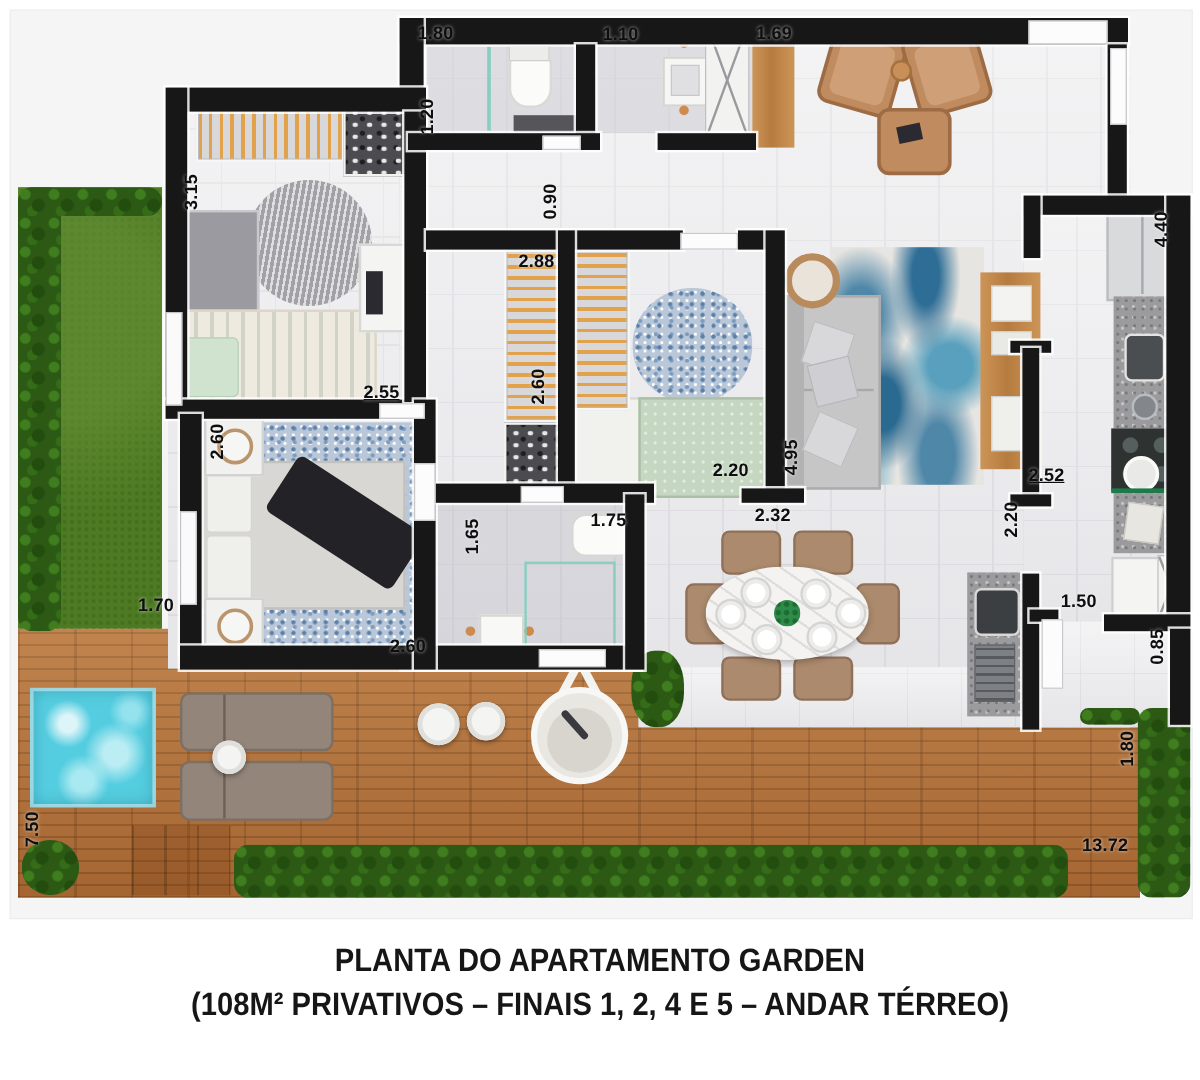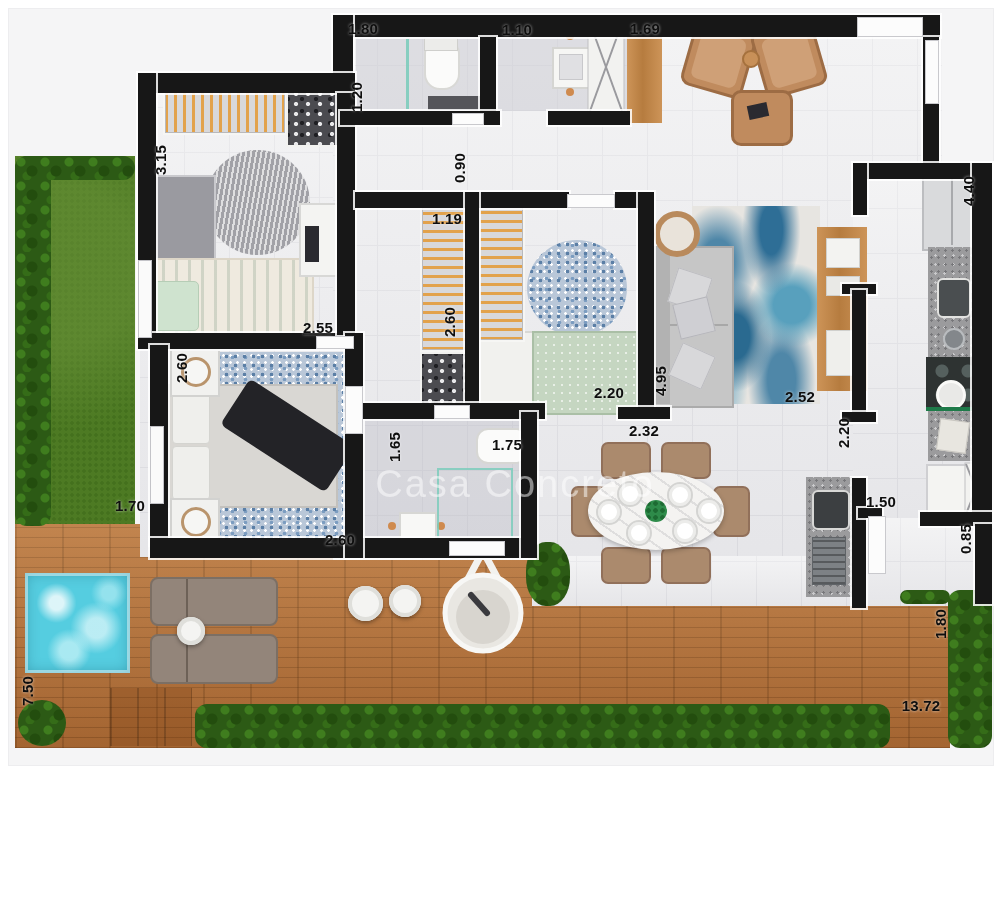--- a/index.html
+++ b/index.html
@@ -299,36 +299,39 @@
   <div class="door" style="left:868px;top:516px;width:16px;height:56px;"></div>
 
   <div class="abs" style="left:0;top:0;width:1000px;height:770px;pointer-events:none;">
       <div class="dim" style="left: 363px; top: 28px; transform: translate(-50%, -50%) rotate(0deg);">1.80</div>
       <div class="dim" style="left: 356px; top: 97px; transform: translate(-50%, -50%) rotate(-90deg);">1.20</div>
       <div class="dim" style="left: 517px; top: 29px; transform: translate(-50%, -50%) rotate(0deg);">1.10</div>
       <div class="dim" style="left: 645px; top: 28px; transform: translate(-50%, -50%) rotate(0deg);">1.69</div>
       <div class="dim" style="left: 459px; top: 168px; transform: translate(-50%, -50%) rotate(-90deg);">0.90</div>
       <div class="dim" style="left: 160px; top: 160px; transform: translate(-50%, -50%) rotate(-90deg);">3.15</div>
       <div class="dim" style="left: 318px; top: 327px; transform: translate(-50%, -50%) rotate(0deg); text-decoration: underline;">2.55</div>
-      <div class="dim" style="left: 447px; top: 218px; transform: translate(-50%, -50%) rotate(0deg);">1.19</div>
+      <div class="dim" style="left: 447px; top: 218px; transform: translate(-50%, -50%) rotate(0deg);">2.88</div>
       <div class="dim" style="left: 449px; top: 322px; transform: translate(-50%, -50%) rotate(-90deg);">2.60</div>
       <div class="dim" style="left: 181px; top: 368px; transform: translate(-50%, -50%) rotate(-90deg);">2.60</div>
       <div class="dim" style="left: 340px; top: 539px; transform: translate(-50%, -50%) rotate(0deg);">2.60</div>
       <div class="dim" style="left: 609px; top: 392px; transform: translate(-50%, -50%) rotate(0deg);">2.20</div>
       <div class="dim" style="left: 394px; top: 447px; transform: translate(-50%, -50%) rotate(-90deg);">1.65</div>
-      <div class="dim" style="left: 507px; top: 444px; transform: translate(-50%, -50%) rotate(0deg);">1.75</div>
+      <div class="dim" style="left: 507px; top: 434px; transform: translate(-50%, -50%) rotate(0deg);">1.75</div>
       <div class="dim" style="left: 660px; top: 381px; transform: translate(-50%, -50%) rotate(-90deg);">4.95</div>
       <div class="dim" style="left: 644px; top: 430px; transform: translate(-50%, -50%) rotate(0deg);">2.32</div>
-      <div class="dim" style="left: 800px; top: 396px; transform: translate(-50%, -50%) rotate(0deg);">2.52</div>
+      <div class="dim" style="left: 872px; top: 396px; transform: translate(-50%, -50%) rotate(0deg); text-decoration: underline;">2.52</div>
       <div class="dim" style="left: 843px; top: 433px; transform: translate(-50%, -50%) rotate(-90deg);">2.20</div>
       <div class="dim" style="left: 968px; top: 191px; transform: translate(-50%, -50%) rotate(-90deg);">4.40</div>
-      <div class="dim" style="left: 881px; top: 501px; transform: translate(-50%, -50%) rotate(0deg);">1.50</div>
+      <div class="dim" style="left: 881px; top: 501px; transform: translate(-50%, -50%) rotate(0deg); padding-left: 36px;">1.50</div>
       <div class="dim" style="left: 965px; top: 539px; transform: translate(-50%, -50%) rotate(-90deg);">0.85</div>
       <div class="dim" style="left: 130px; top: 505px; transform: translate(-50%, -50%) rotate(0deg);">1.70</div>
       <div class="dim" style="left: 27px; top: 691px; transform: translate(-50%, -50%) rotate(-90deg);">7.50</div>
       <div class="dim" style="left: 940px; top: 624px; transform: translate(-50%, -50%) rotate(-90deg);">1.80</div>
       <div class="dim" style="left: 921px; top: 705px; transform: translate(-50%, -50%) rotate(0deg);">13.72</div>
     </div>
 
-  <div id="watermark">Casa Concreto</div>
-
+
+  <div id="caption">
+    <div class="l">PLANTA DO APARTAMENTO GARDEN</div>
+    <div class="l">(108M² PRIVATIVOS – FINAIS 1, 2, 4 E 5 – ANDAR TÉRREO)</div>
+  </div>
 
 </div>
 
 </body></html>

